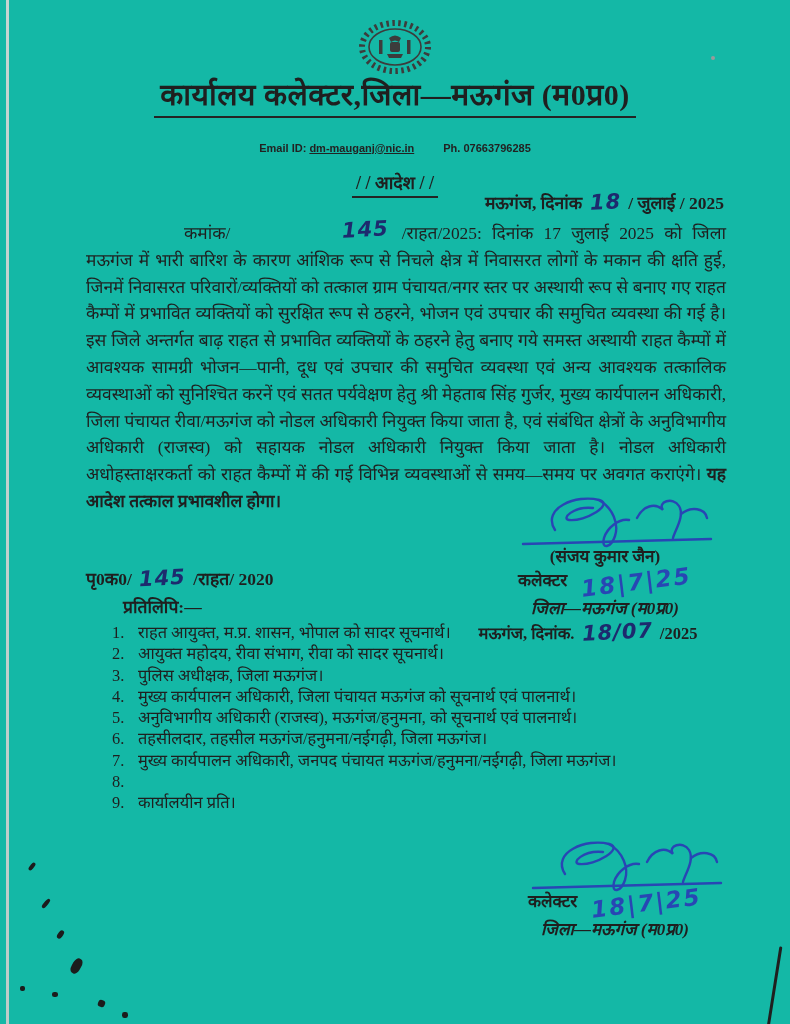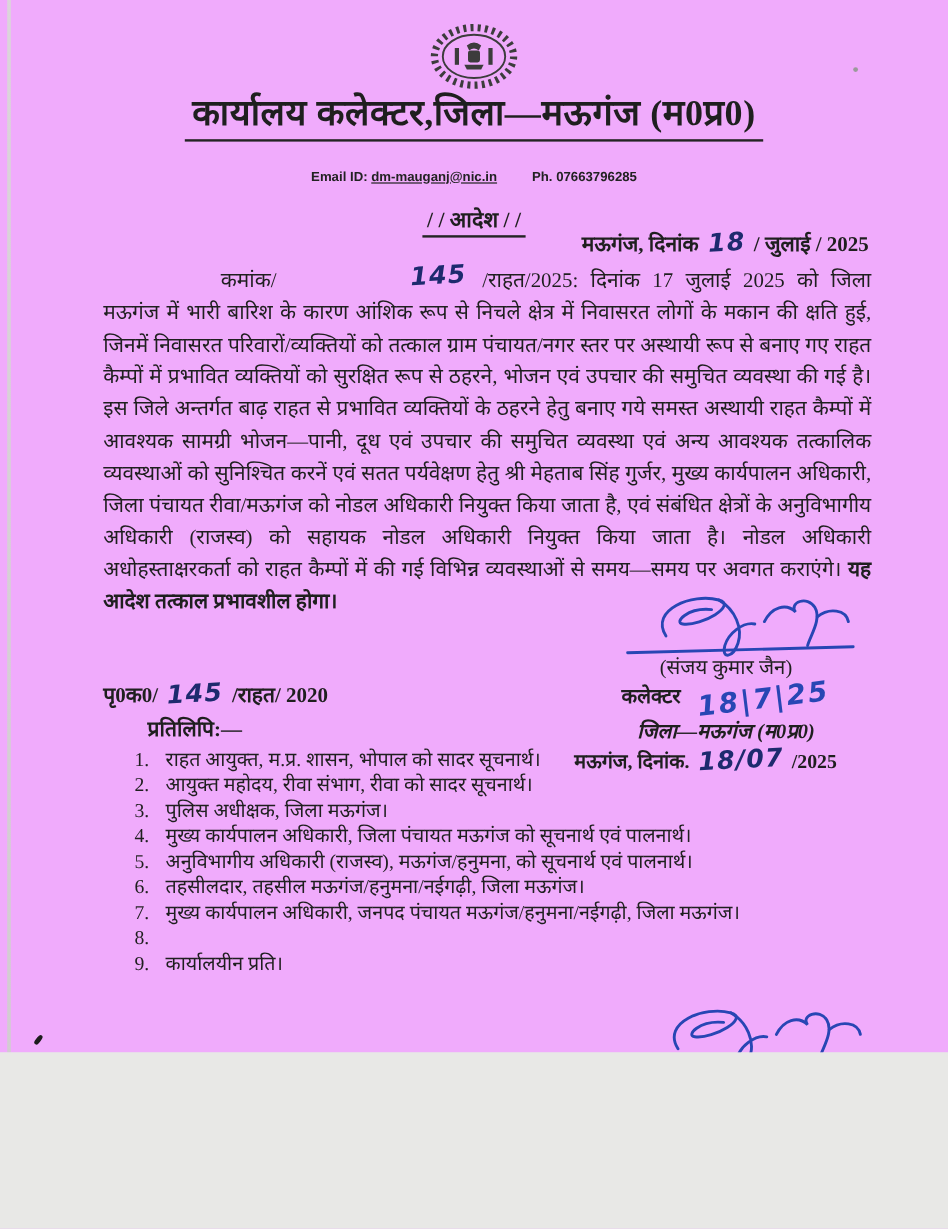--- a/index.html
+++ b/index.html
@@ -1,18 +1,18 @@
 <!DOCTYPE html>
 <html lang="hi"><head>
 <meta charset="utf-8">
 <style>
   html,body { margin:0; padding:0; background:#e8e8e6; }
   .page {
-    position:relative; width:790px; height:877px; margin:0 auto;
-    background:#f0abfc; overflow:hidden;
+    position:relative; width:790px; height:1024px; margin:0 auto;
+    background:#14b8a6; overflow:hidden;
     font-family:"Liberation Serif","DejaVu Serif",serif;
     color:#1f1f1f;
   }
   
   .header { position:absolute; top:18px; left:0; width:100%; text-align:center; }
   .emblem { display:block; margin:0 auto 2px auto; }
   .office-title {
     display:inline-block; font-size:30px; font-weight:bold; letter-spacing:.5px;
     border-bottom:2.5px solid #242424; padding:0 6px 3px 6px; line-height:1.15;
   }
@@ -42,21 +42,21 @@
     transform:rotate(-3deg); letter-spacing:1px; line-height:1; padding:0 3px;
   }
   .hw-note {
     display:inline-block; font-family:"DejaVu Sans",sans-serif;
     color:#2846b4; font-weight:bold; font-style:italic; font-size:23px;
     transform:rotate(-7deg); letter-spacing:2px; line-height:1;
   }
   
   .sig-block1 { position:absolute; top:492px; left:445px; width:320px; text-align:center; }
   .sig-svg { display:block; margin:0 auto -10px 70px; }
-  .sig-name { font-size:17px; font-weight:400; margin-top:-6px; }
+  .sig-name { font-size:17px; font-weight:700; margin-top:-6px; }
   .sig-desig-row { font-size:17px; font-weight:600; margin-top:1px; }
   .sig-desig-row .hw-note { margin-left:14px; vertical-align:-4px; }
   .sig-district { font-size:17px; font-weight:600; margin-top:2px;font-style:italic; }
   .sig-placedate { font-size:16.5px; font-weight:600; margin-top:2px; margin-left:-34px; }
   .sig-block2 { position:absolute; top:836px; left:455px; width:320px; text-align:center; }
   
   .endorse-ref { position:absolute; top:566px; left:86px; font-size:17.5px; font-weight:600; }
   .copy-label  { position:absolute; top:594px; left:86px; font-size:17.5px; font-weight:bold;margin-left:37px; }
   .copy-list   { position:absolute; top:622px; left:112px; width:625px; font-size:16.4px; font-weight:500; }
   .copy-list .row { display:flex; line-height:21.3px; }

